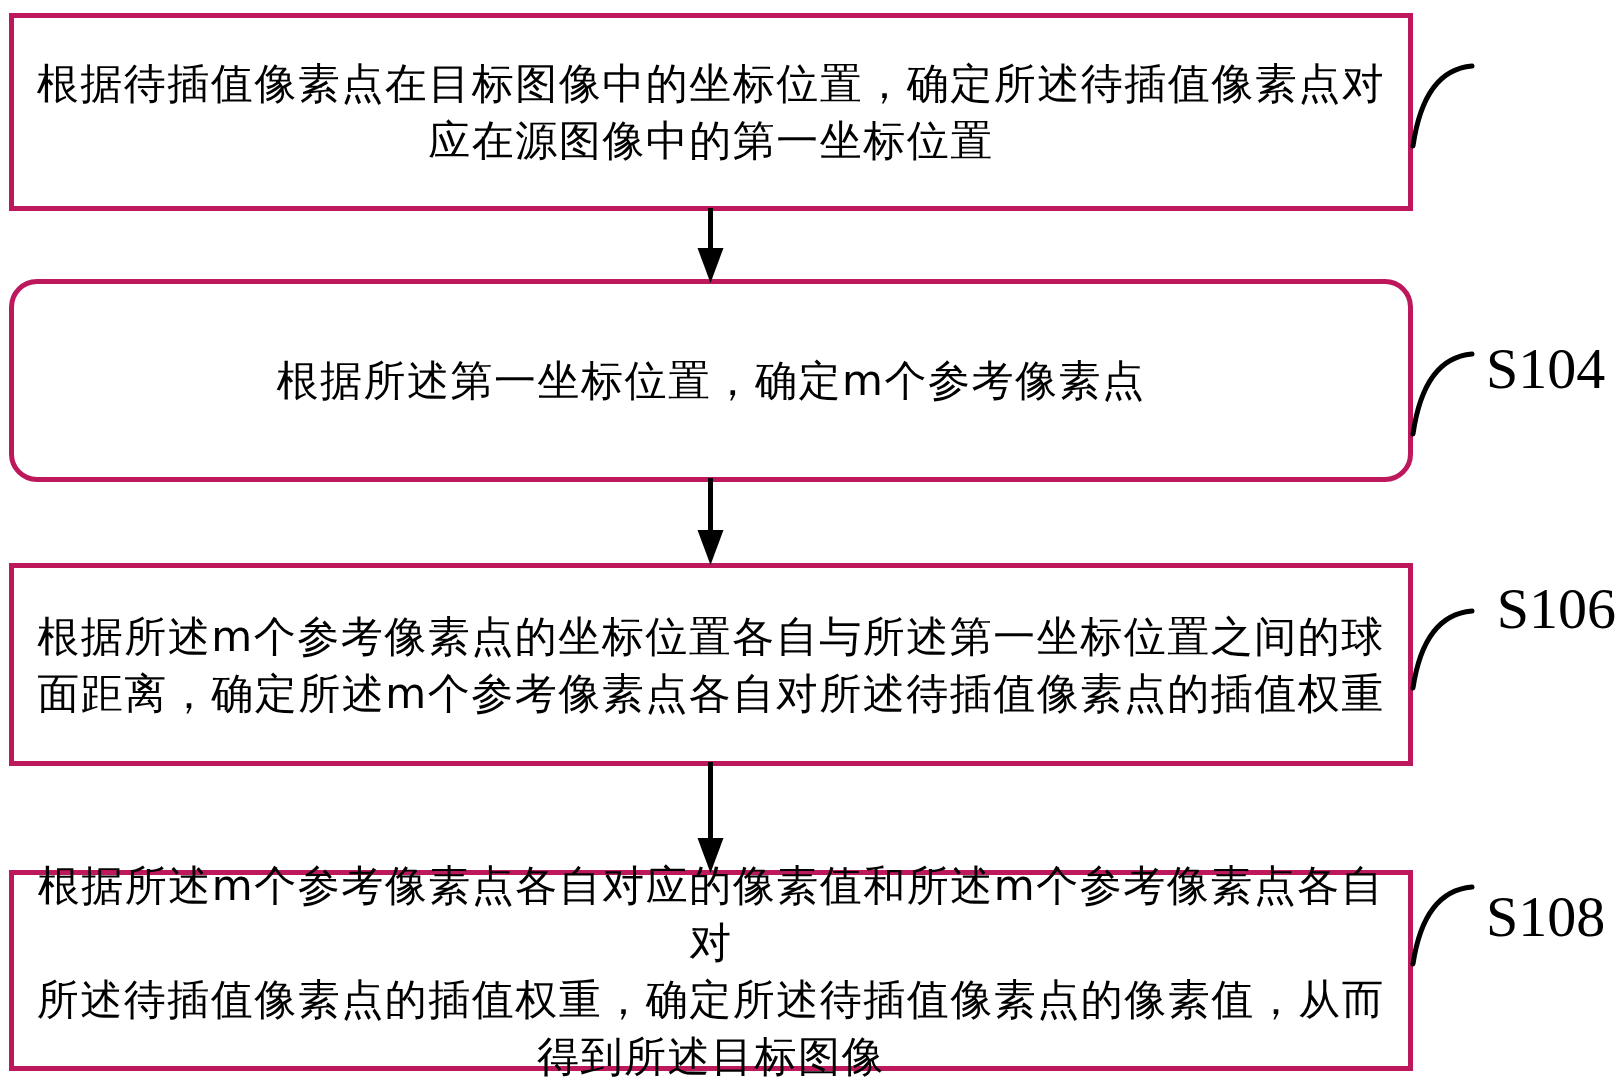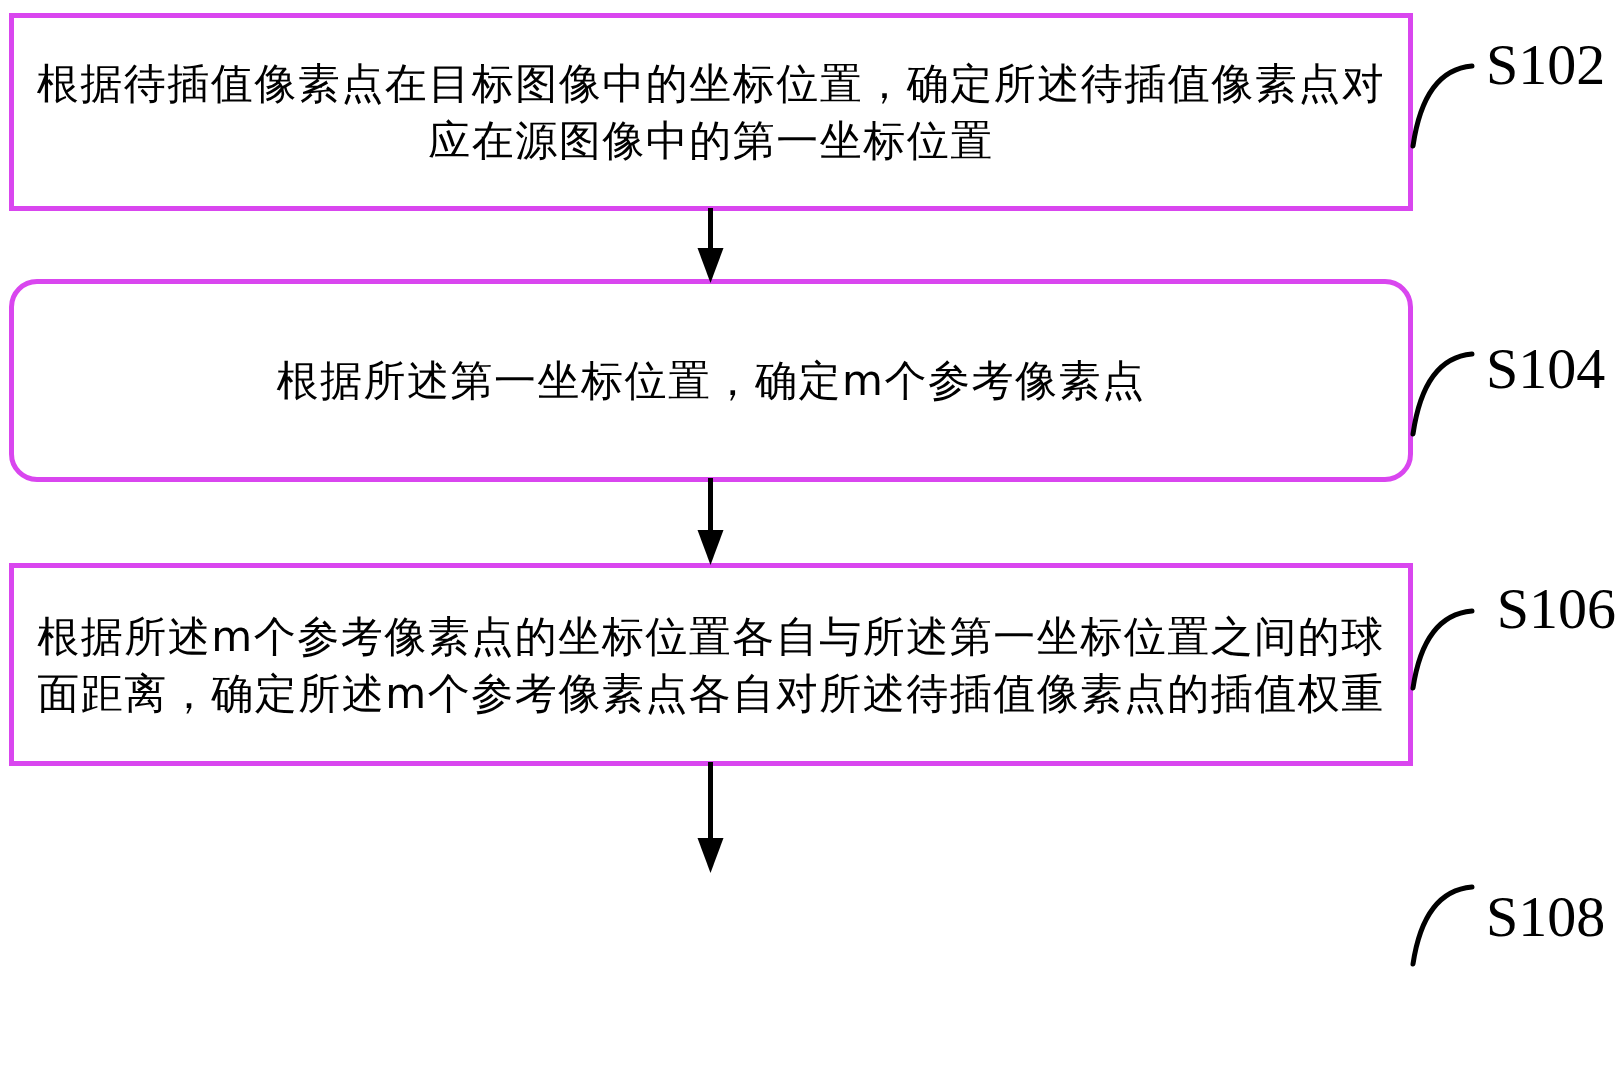--- a/index.html
+++ b/index.html
@@ -12,21 +12,21 @@
     width: 1616px;
     height: 1082px;
     background: #ffffff;
     overflow: hidden;
     font-family: "DejaVu Sans", sans-serif;
   }
   .step-box {
     position: absolute;
     left: 9px;
     width: 1404px;
-    border: 5px solid #d946ef;
+    border: 5px solid #be185d;
     box-sizing: border-box;
     background: #ffffff;
     display: flex;
     align-items: center;
     justify-content: center;
   }
   .step-text {
     width: 100%;
     padding: 0 22px;
     box-sizing: border-box;
@@ -67,20 +67,25 @@
 
   <div class="step-box" style="top:279px; height:203px;border-radius:28px;">
     <div class="step-text">根据所述第一坐标位置，确定m个参考像素点</div>
   </div>
 
   <div class="step-box" style="top:563px; height:203px;">
     <div class="step-text">根据所述m个参考像素点的坐标位置各自与所述第一坐标位置之间的球
 面距离，确定所述m个参考像素点各自对所述待插值像素点的插值权重</div>
   </div>
 
+  <div class="step-box" style="top:870px; height:201px;">
+    <div class="step-text">根据所述m个参考像素点各自对应的像素值和所述m个参考像素点各自对
+所述待插值像素点的插值权重，确定所述待插值像素点的像素值，从而
+得到所述目标图像</div>
+  </div>
 
   <svg id="wires" width="1616" height="1082" viewBox="0 0 1616 1082">
 
     <g>
       <line x1="710.5" y1="208" x2="710.5" y2="252" stroke="#000000" stroke-width="5"></line>
       <path d="M697.5,248 L723.5,248 L710.5,283 Z" fill="#000000"></path>
     </g>
 
     <g>
       <line x1="710.5" y1="478" x2="710.5" y2="532" stroke="#000000" stroke-width="5"></line>
@@ -91,18 +96,17 @@
       <line x1="710.5" y1="762" x2="710.5" y2="840" stroke="#000000" stroke-width="5"></line>
       <path d="M697.5,838 L723.5,838 L710.5,873 Z" fill="#000000"></path>
     </g>
 
     <path d="M1472,66  Q1424,70  1413,146" fill="none" stroke="#000000" stroke-width="5" stroke-linecap="round"></path>
     <path d="M1472,354 Q1424,358 1413,434" fill="none" stroke="#000000" stroke-width="5" stroke-linecap="round"></path>
     <path d="M1472,611 Q1424,615 1413,688" fill="none" stroke="#000000" stroke-width="5" stroke-linecap="round"></path>
     <path d="M1472,887 Q1424,891 1413,964" fill="none" stroke="#000000" stroke-width="5" stroke-linecap="round"></path>
   </svg>
 
-  <div class="step-label" style="top:36px;">S102</div>
   <div class="step-label" style="top:340px;">S104</div>
   <div class="step-label" style="top:580px;text-align:right;">S106</div>
   <div class="step-label" style="top:857px;margin-top:31px;">S108</div>
 
 </div>
 
 </body></html>

